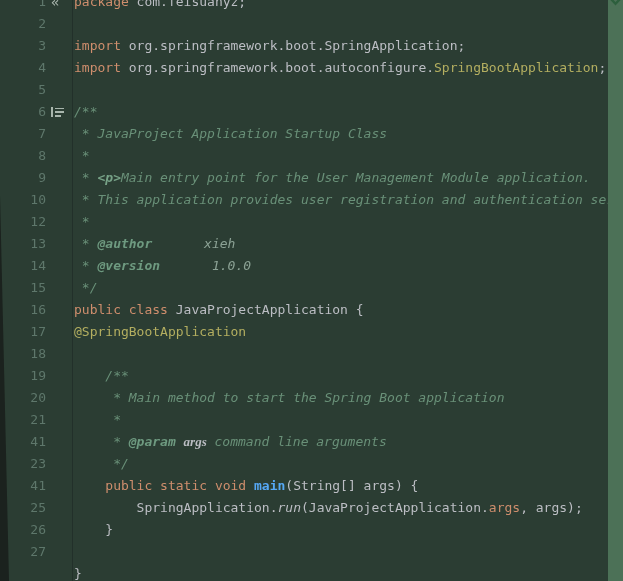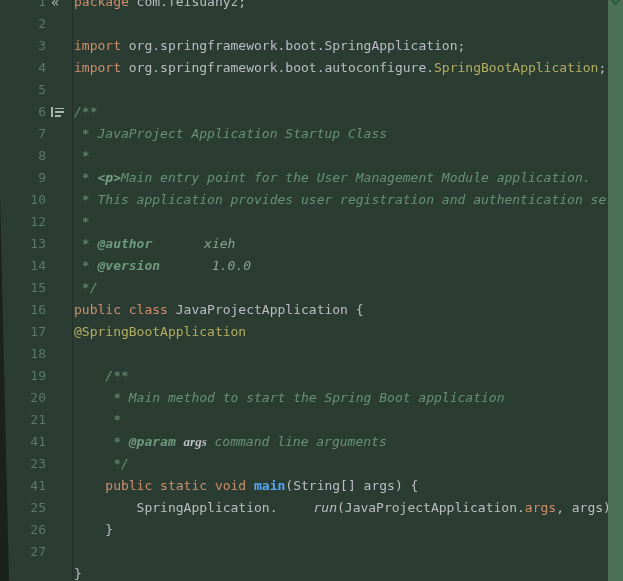--- a/index.html
+++ b/index.html
@@ -59,21 +59,21 @@
   }
   .tok-key      { color: var(--keyword, #CF8E6D); }
   .tok-pl       { color: var(--plain, #BCBEC4); }
   .tok-ann      { color: var(--annotation, #B3AE60); }
   .tok-doc      { color: var(--doc, #699078); font-style: italic; }
   .tok-doctag   { color: var(--doc-tag, #6E9A80); font-style: italic; font-weight: bold; }
   .tok-docmark  { color: var(--doc-markup, #77A287); font-style: italic; font-weight: bold; }
   .tok-docval   { color: var(--doc-value, #8CA295); font-style: italic; margin-left: 44px; }
   .tok-docparam { color: var(--doc-param, #BCBEC4); font-style: italic; font-weight: bold; font-family: Liberation Serif, serif; }
   .tok-meth     { color: var(--method, #56A8F5); font-weight: bold; }
-  .tok-smeth    { color: var(--plain, #BCBEC4); font-style: italic; margin-left: 36px; }
+  .tok-smeth    { color: var(--plain, #BCBEC4); font-style: italic; }
 
   
   .scrollbar {
     position: absolute; right: 0; top: 0; width: 15px; height: 581px;
     background: var(--scrollbar, #4C7157);
   }
   .inspections-chevron {
     position: absolute; right: 1px; top: -2px; width: 13px; height: 10px;
   }
 

